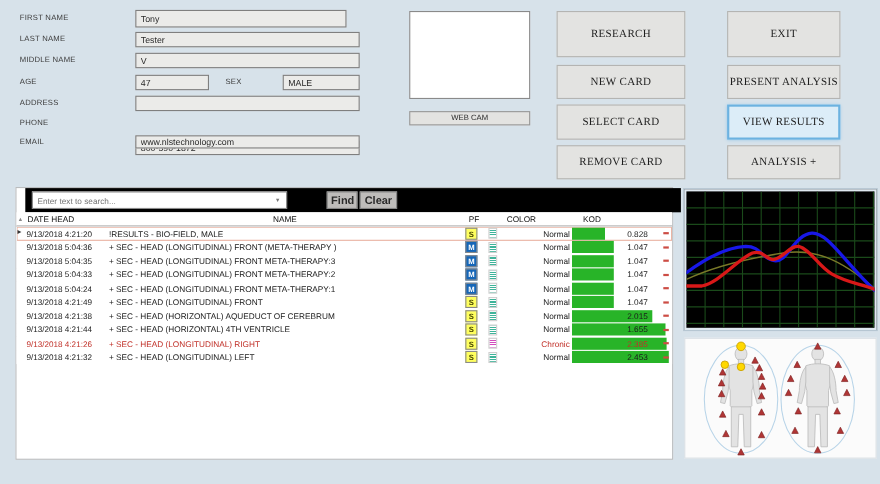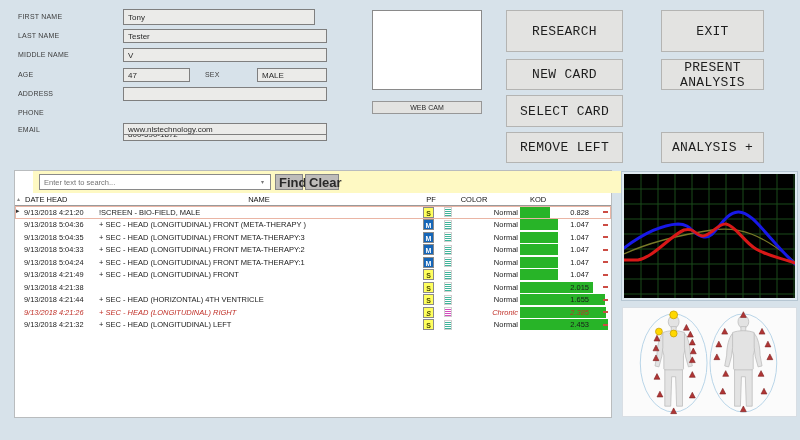--- a/index.html
+++ b/index.html
@@ -12,55 +12,55 @@
   .finput { position:absolute; background:#ebebe9; border:1px solid #7f7f7f; font-size:8px; color:#2a2a2a;
             font-family:"Liberation Sans",sans-serif; padding:0 4px; }
 
   
   .webcam-box { position:absolute; left:372px; top:10px; width:110px; height:80px; background:#ffffff; border:1px solid #8a8a8a; }
   .webcam-btn { position:absolute; left:372px; top:101px; width:110px; height:13px; background:#e3e3e1;
                 border:1px solid #979797; font-size:7px; color:#2a2a2a; text-align:center; line-height:11px;
                 font-family:"Liberation Sans",sans-serif; }
 
   
-  .abtn { position:absolute; background:#e3e3e1; border:1px solid #b4b4b2; font-size:13px; color:#1e1e1e;
-          font-family:Liberation Mono, monospace; letter-spacing:.3px; cursor:default; }
+  .abtn { position:absolute; background:#e3e3e1; border:1px solid #b4b4b2; font-size:10px; color:#1e1e1e;
+          font-family:Liberation Serif, serif; letter-spacing:.3px; cursor:default; }
   .abtn.col1 { left:506px; width:117px; }
   .abtn.col2 { left:661px; width:103px; }
   .abtn.r1 { top:10px;  height:42px; }
   .abtn.r2 { top:59px;  height:31px; }
   .abtn.r3 { top:95px;  height:32px; }
   .abtn.r4 { top:132px; height:31px; }
   .abtn.active { background:#dcedf8; border:2px solid #6cb2e0; box-shadow:0 0 3px #9cc8e8; }
 
   
   .grid { position:absolute; left:14px; top:170px; width:598px; height:248px; background:#ffffff; border:1px solid #b9bcbe; }
-  .searchbar { position:absolute; left:18px; top:0; width:100%; height:22px; background:#fef9c3; }
+  .searchbar { position:absolute; left:8px; top:0; width:100%; height:22px; background:#000000; }
   .search-input { position:absolute; left:6px; top:3px; width:232px; height:16px; background:#ffffff; border:1px solid #8a8a8a;
                   font-size:7.5px; color:#333; padding:0 12px 0 4px; font-family:"Liberation Sans",sans-serif; }
   .search-caret { position:absolute; left:228px; top:7px; font-size:6px; color:#777; pointer-events:none; }
-  .sbtn { position:absolute; top:3px; height:16px; background:#bebcba; border:1px solid #858585; font-size:13px;
-          font-weight:bold; color:#2a2a2a; font-family:"Liberation Sans",sans-serif; padding:0 3px; }
+  .sbtn { position:absolute; top:3px; height:16px; background:#bebcba; border:1px solid #858585; font-size:10px;
+          font-weight:bold; color:#2a2a2a; font-family:"Liberation Sans",sans-serif; padding:0 3px;margin-left:32px; }
   .sbtn.find { left:242px; width:28px; }
   .sbtn.clear { left:272px; width:34px; }
 
   .ghead { position:absolute; left:0; top:22px; width:100%; height:13px; background:#ffffff; border-bottom:1px solid #9a9a9a;
            font-size:7.5px; color:#111; }
   .ghead span { position:absolute; top:2px; }
   .h-ind   { left:2px; color:#888; font-size:6px; }
   .h-date  { left:10px; }
   .h-name  { left:84px; width:320px; text-align:center; }
   .h-pf    { left:403px; width:26px; text-align:center; }
   .h-color { left:434px; width:50px; text-align:center; }
   .h-kod   { left:495px;margin-left:20px; }
 
   .rows { position:absolute; left:0; top:35px; width:100%; }
   .row { position:relative; height:12.5px; font-size:7.5px; color:#1a1a1a; background:#fff; }
   .row.selected { box-shadow:inset 0 0 0 1px #eab5a5; }
-  .row.chronic-row { color:#c03028;font-style:italic; }
+  .row.chronic-row { color:#c03028; }
   .row .ind   { position:absolute; left:1px; top:1px; font-size:7px; color:#333; }
   .row .date  { position:absolute; left:9px;  top:1.5px; width:80px; font-size:7.4px; white-space:nowrap; }
   .row .name  { position:absolute; left:84px; top:1.5px; width:318px; white-space:nowrap; overflow:hidden; }
   .row .pf    { position:absolute; left:408px; top:0.5px; width:11px; height:11px; text-align:center; font-size:7px;
                 font-weight:bold; line-height:11px; border:1px solid #8a8a8a; }
   .row .pf.s { background:#ffff5e; color:#4a4a00; }
   .row .pf.m { background:#1566b8; color:#ffffff; }
   .row .chip { position:absolute; left:429px; top:1px; width:8px; height:10px; border:1px solid #cfcfcf; background:
                repeating-linear-gradient(#ffffff 0 1px, #3fb49a 1px 2px); }
   .row .chip.magenta { background: repeating-linear-gradient(#ffffff 0 1px, #d44cbe 1px 2px); }
@@ -108,23 +108,24 @@
     <span class="flabel" style="top:126px">EMAIL</span>
     <input class="finput" style="left: 123px; top: 123px; width: 204px; height: 12px;" value="www.nlstechnology.com">
   </div>
 
   <div class="webcam-box"></div>
   <button class="webcam-btn">WEB CAM</button>
 
   <button class="abtn col1 r1">RESEARCH</button>
   <button class="abtn col1 r2">NEW CARD</button>
   <button class="abtn col1 r3">SELECT CARD</button>
-  <button class="abtn col1 r4">REMOVE LEFT</button>
+  <button class="abtn col1 r4">REMOVE CARD</button>
   <button class="abtn col2 r1">EXIT</button>
   <button class="abtn col2 r2">PRESENT ANALYSIS</button>
+  <button class="abtn col2 r3 active">VIEW RESULTS</button>
   <button class="abtn col2 r4">ANALYSIS +</button>
 
   <div class="grid">
     <div class="searchbar">
       <input class="search-input" placeholder="Enter text to search..." style="">
       <span class="search-caret">▾</span>
       <button class="sbtn find">Find</button>
       <button class="sbtn clear">Clear</button>
     </div>
 
@@ -134,21 +135,21 @@
       <span class="h-name">NAME</span>
       <span class="h-pf">PF</span>
       <span class="h-color">COLOR</span>
       <span class="h-kod">KOD</span>
     </div>
 
     <div class="rows" id="rows">
         <div class="row selected">
       <span class="ind">▸</span>
       <span class="date">9/13/2018 4:21:20</span>
-      <span class="name">!SCREEN - BIO-FIELD, MALE</span>
+      <span class="name">!RESULTS - BIO-FIELD, MALE</span>
       <span class="pf s">S</span>
       <span class="chip"></span>
       <span class="status">Normal</span>
       <span class="bar" style="width: 30px;"></span>
       <span class="kodv" style="color: rgb(26, 26, 26);">0.828</span>
       <span class="edge-dash"></span>
     </div>
         <div class="row">
       <span class="ind"></span>
       <span class="date">9/13/2018 5:04:36</span>
@@ -200,20 +201,21 @@
       <span class="pf s">S</span>
       <span class="chip"></span>
       <span class="status">Normal</span>
       <span class="bar" style="width: 38px;"></span>
       <span class="kodv" style="color: rgb(26, 26, 26);">1.047</span>
       <span class="edge-dash"></span>
     </div>
         <div class="row">
       <span class="ind"></span>
       <span class="date">9/13/2018 4:21:38</span>
+      <span class="name">+ SEC - HEAD (HORIZONTAL) AQUEDUCT OF CEREBRUM</span>
       <span class="pf s">S</span>
       <span class="chip"></span>
       <span class="status">Normal</span>
       <span class="bar" style="width: 73px;"></span>
       <span class="kodv" style="color: rgb(26, 26, 26);">2.015</span>
       <span class="edge-dash"></span>
     </div>
         <div class="row">
       <span class="ind"></span>
       <span class="date">9/13/2018 4:21:44</span>

